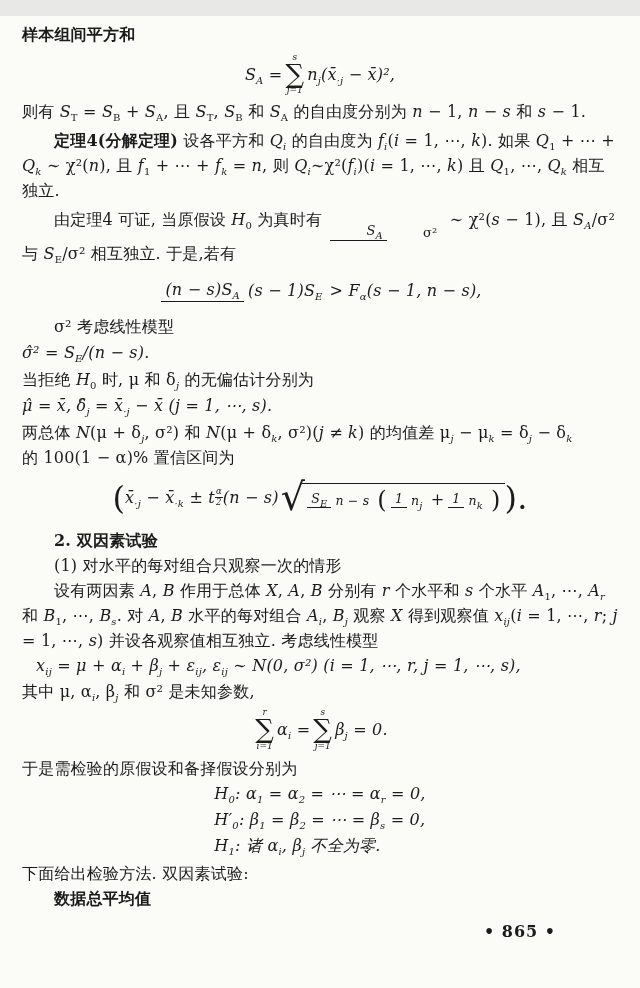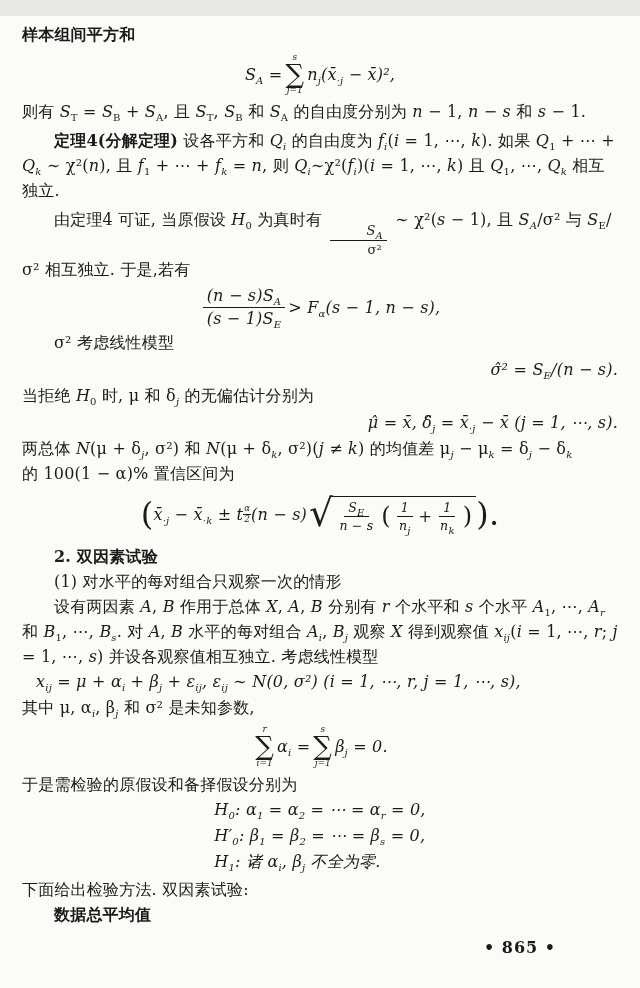--- a/index.html
+++ b/index.html
@@ -25,34 +25,34 @@
   sub{font-size:10px;line-height:0;}
 
   .formula{
     text-align:center;
     font-style:italic;
     white-space:nowrap;
   }
   .formula > span{vertical-align:middle;}
   .f-sa{height:50px;display:flex;align-items:center;justify-content:center;margin:2px 0 0 0;}
   .f-ftest{height:46px;display:flex;align-items:center;justify-content:center;margin:2px 0 0 0;}
-  .f-simple{height:28px;display:flex;align-items:center;justify-content:flex-end;}
+  .f-simple{height:28px;display:flex;align-items:center;justify-content:flex-start;}
   .f-ci{height:52px;display:flex;align-items:center;justify-content:center;margin:2px 0 0 0;}
   .f-sums{height:48px;display:flex;align-items:center;justify-content:center;margin:2px 0 0 0;}
   .f-model{height:26px;margin-left:14px;font-style:italic;white-space:nowrap;}
 
   .bigsum{
     display:inline-flex;flex-direction:column;align-items:center;
     line-height:1;margin:0 3px;vertical-align:middle;
   }
   .bigsum .lim{font-size:9px;font-style:italic;letter-spacing:0;}
   .bigsum .sigma{font-size:26px;font-style:normal;line-height:.95;}
 
   .frac{
-    display:inline-flex;flex-direction:column;align-items:center;
+    display:inline-flex;flex-direction:row;align-items:center;
     vertical-align:middle;line-height:1.25;margin:0 3px;
   }
   .frac .num{padding:0 4px 1px 4px;border-bottom:1.4px solid #1b1b1b;}
   .frac .den{padding:1px 4px 0 4px;}
   .frac.inline{font-size:13px;line-height:1.2;vertical-align:-10px;}
   .frac.small{font-size:12.5px;line-height:1.2;}
 
   .bigp{font-size:32px;font-style:normal;font-weight:400;line-height:1;vertical-align:middle;}
   .midp{font-size:24px;font-style:normal;font-weight:400;line-height:1;vertical-align:middle;}
 

